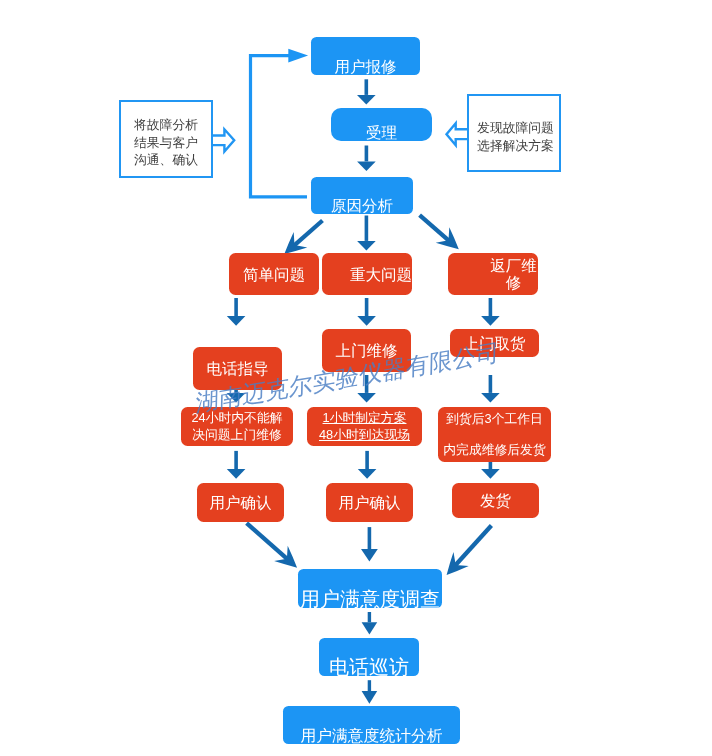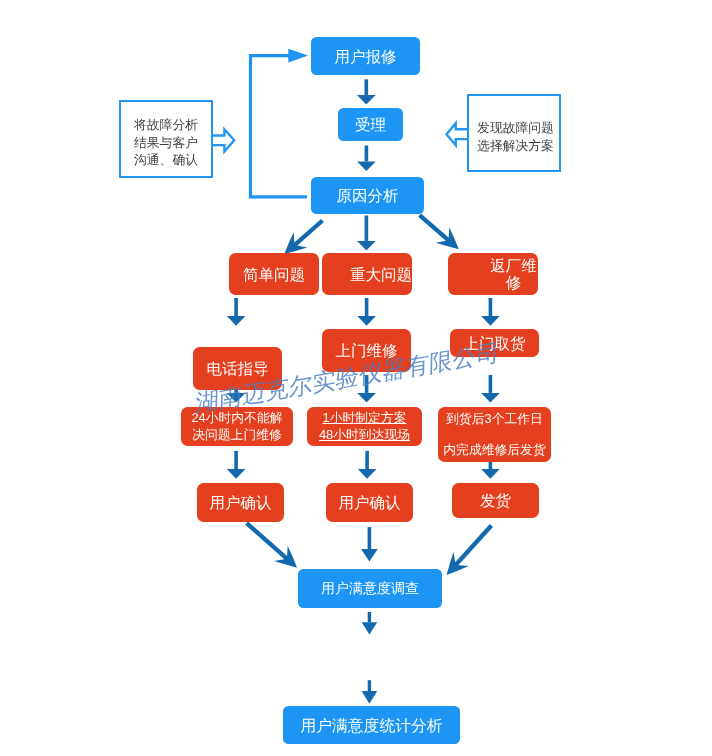--- a/index.html
+++ b/index.html
@@ -4,25 +4,25 @@
 <title>flowchart</title>
 <style>
   html,body{margin:0;padding:0;background:#ffffff;}
   body{width:712px;height:756px;overflow:hidden;
        font-family:"Liberation Sans",sans-serif;}
   #canvas{position:relative;width:712px;height:756px;background:#ffffff;}
   #arrows{position:absolute;left:0;top:0;width:712px;height:756px;overflow:visible;}
   .node{position:absolute;box-sizing:border-box;display:flex;
         align-items:center;justify-content:center;text-align:center;
         color:#ffffff;z-index:3;}
-  .blue{background:#1c95f4;border-radius:5.5px;}
+  .blue{background:#1c95f4;border-radius:5.5px;align-items:flex-end;}
   .red{background:#e4401f;border-radius:6.5px;}
   .t15{font-size:15.5px;line-height:17px;}
   .t14{font-size:12.8px;line-height:16.4px;}
-  .t17{font-size:14px;line-height:17px;}
+  .t17{font-size:20px;line-height:17px;}
   .t16{font-size:15.8px;line-height:17px;}
   .two{flex-direction:column;}
   .two span{display:block;text-align:right;}
   .callout{position:absolute;box-sizing:border-box;
            border:2px solid #2196f3;color:#3f3f3f;background:#ffffff;display:flex;
            flex-direction:column;align-items:center;justify-content:center;
            text-align:center;font-size:12.8px;z-index:3;}
   .callout span{display:block;line-height:17.4px;}
   .wm{position:absolute;color:#4a7ec4;white-space:nowrap;
       pointer-events:none;z-index:5;font-family:"DejaVu Serif",serif;
@@ -119,25 +119,25 @@
       </g>
     <g>
         <path d="M467.0,129.2 L455.7,129.2 L455.7,123.3 L446.5,134.3 L455.7,145.3 L455.7,139.1 L467.0,139.1" fill="none" stroke="#2196f3" stroke-width="2.4" stroke-linejoin="miter"></path>
       </g>
   </svg>
 
   <div class="node blue t15" style="left:311px;top:37px;width:109px;height:38px;">
     <span>用户报修</span>
   </div>
 
-  <div class="node blue t15" style="left:338px;top:108px;width:65px;height:33px;">
+  <div class="node blue t15" style="left:331px;top:108px;width:101px;height:33px;border-radius:10px;">
     <span>受理</span>
   </div>
 
-  <div class="node blue t15" style="left:311px;top:177px;width:113px;height:37px;">
+  <div class="node blue t15" style="left:311px;top:177px;width:102px;height:37px;">
     <span>原因分析</span>
   </div>
 
   <div class="node red t15" style="left:193px;top:253px;width:90px;height:42px;margin-left:36px;">
     <span>简单问题</span>
   </div>
   <div class="node red t15" style="left:322px;top:253px;width:90px;height:42px;justify-content:flex-end;">
     <span>重大问题</span>
   </div>
   <div class="node red t15" style="left:448px;top:253px;width:90px;height:42px;padding-left:41px;">
@@ -172,20 +172,23 @@
   </div>
   <div class="node red t15" style="left:326px;top:483px;width:87px;height:39px;">
     <span>用户确认</span>
   </div>
   <div class="node red t15" style="left:452px;top:483px;width:87px;height:35px;">
     <span>发货</span>
   </div>
 
   <div class="node blue t17" style="left:298px;top:569px;width:144px;height:39px;">
     <span>用户满意度调查</span>
+  </div>
+  <div class="node blue t17" style="left:319px;top:638px;width:100px;height:38px;">
+    <span>电话巡访</span>
   </div>
   <div class="node blue t16" style="left:283px;top:706px;width:177px;height:38px;">
     <span>用户满意度统计分析</span>
   </div>
 
   <div class="callout" style="left:119px;top:100px;width:94px;height:78px;padding-top:7px;">
     <span>将故障分析</span>
     <span>结果与客户</span>
     <span>沟通、确认</span>
   </div>

